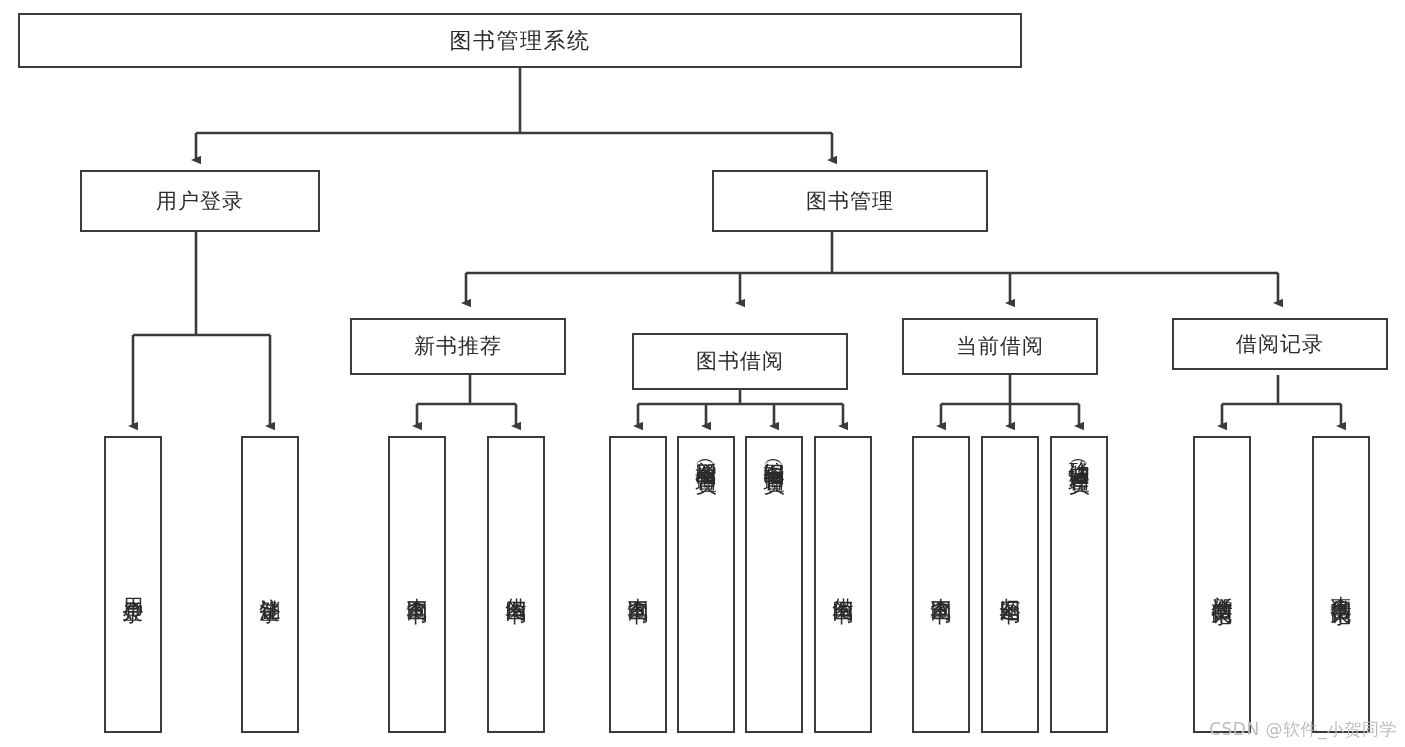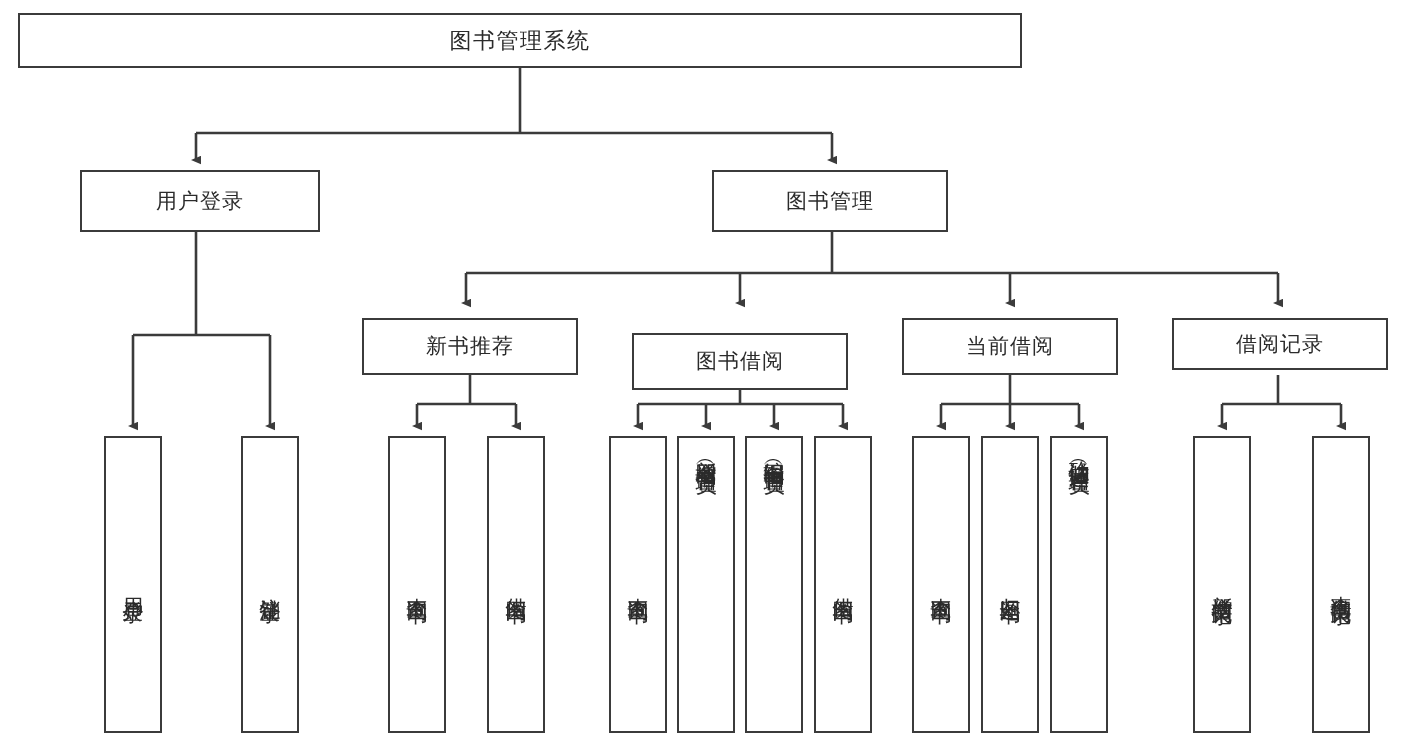--- a/index.html
+++ b/index.html
@@ -137,31 +137,31 @@
     </g>
   </svg>
 
   <div class="node h root" style="left:18px; top:13px; width:1004px; height:55px;">
     <span class="node-label">图书管理系统</span>
   </div>
 
   <div class="node h" style="left:80px; top:170px; width:240px; height:62px;">
     <span class="node-label">用户登录</span>
   </div>
-  <div class="node h" style="left:712px; top:170px; width:236px; height:62px;">
+  <div class="node h" style="left:712px; top:170px; width:276px; height:62px;">
     <span class="node-label">图书管理</span>
   </div>
 
-  <div class="node h" style="left:362px; top:318px; width:216px; height:57px;">
+  <div class="node h" style="left:350px; top:318px; width:216px; height:57px;">
     <span class="node-label">新书推荐</span>
   </div>
   <div class="node h" style="left:632px; top:318px; width:216px; height:57px;margin-top:15px;">
     <span class="node-label">图书借阅</span>
   </div>
-  <div class="node h" style="left:902px; top:318px; width:216px; height:57px;">
+  <div class="node h" style="left:902px; top:318px; width:196px; height:57px;">
     <span class="node-label">当前借阅</span>
   </div>
   <div class="node h" style="left:1172px; top:318px; width:216px; height:52px;">
     <span class="node-label">借阅记录</span>
   </div>
 
   <div class="node v centered" style="left:104px; top:436px; width:58px; height:297px;">
     <span class="node-label">用户登录</span>
   </div>
   <div class="node v centered" style="left:241px; top:436px; width:58px; height:297px;">
@@ -198,14 +198,15 @@
     <span class="node-label">确认归还（管理员）</span>
   </div>
 
   <div class="node v centered" style="left:1193px; top:436px; width:58px; height:297px;">
     <span class="node-label">新增借阅记录</span>
   </div>
   <div class="node v centered" style="left:1312px; top:436px; width:58px; height:297px;">
     <span class="node-label">查询借阅记录</span>
   </div>
 
+  <div id="watermark">CSDN @软件_小贺同学</div>
 
 </div>
 
 </body></html>

